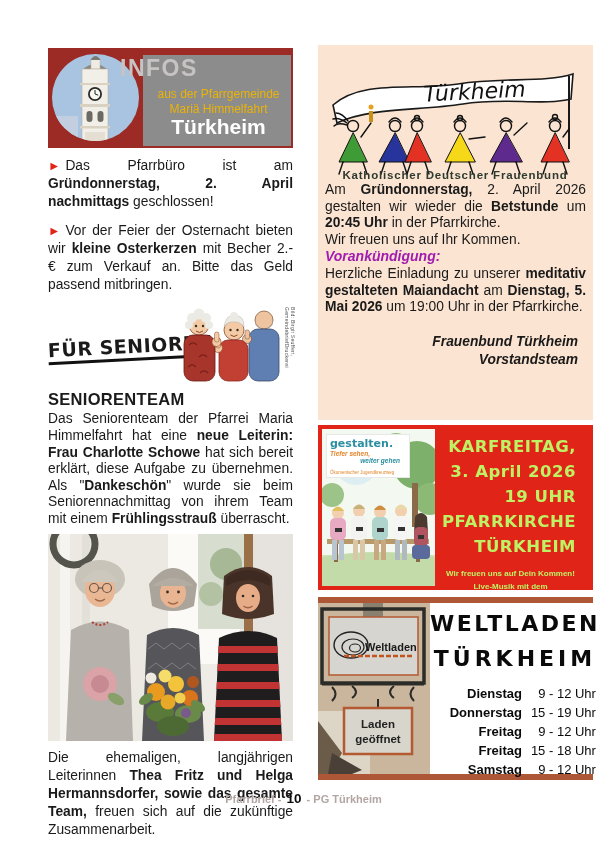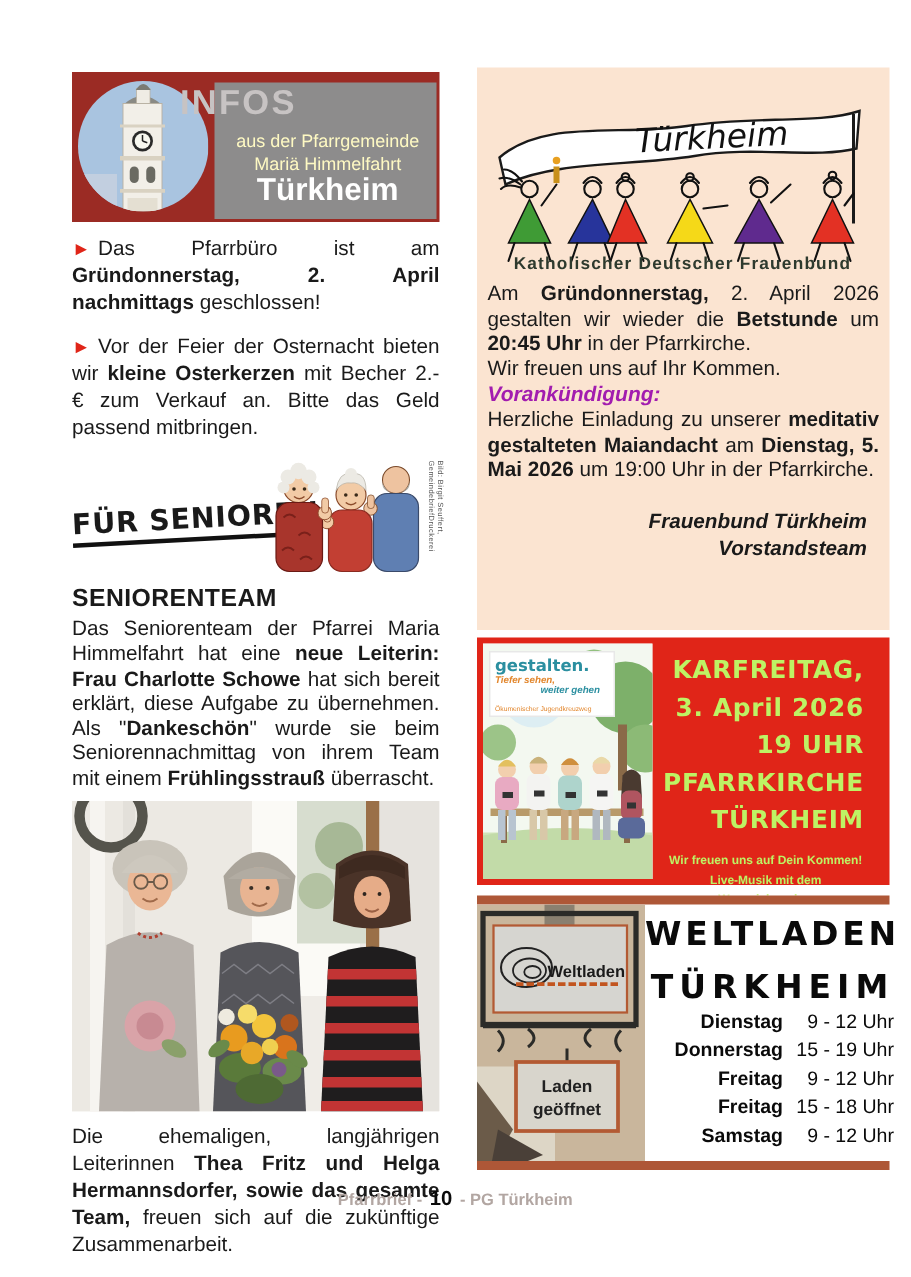--- a/index.html
+++ b/index.html
@@ -7,21 +7,21 @@
         font-family:"Liberation Sans",sans-serif;color:#1a1a1a;overflow:hidden;}
   .b{font-weight:bold;}
 
   
   .col-left{position:absolute;left:48px;top:48px;width:245px;}
 
   .infos-box{position:relative;height:100px;background:#9b2b24;}
   .infos-gray{position:absolute;left:95px;top:7px;right:2px;bottom:2px;background:#8d8c8c;}
   .infos-circle{position:absolute;left:4px;top:6px;width:87px;height:87px;border-radius:50%;overflow:hidden;}
   .infos-title{position:absolute;left:72px;top:7px;font-size:23px;font-weight:bold;color:#c7c3c3;letter-spacing:1.5px;}
-  .infos-sub{position:absolute;left:100px;right:4px;text-align:center;color:#fef9c3;}
+  .infos-sub{position:absolute;left:100px;right:4px;text-align:center;color:#eab308;}
   .sub1{top:39px;font-size:12px;}
   .sub2{top:54px;font-size:12px;}
   .infos-town{position:absolute;left:100px;right:4px;text-align:center;top:67px;font-size:21px;font-weight:bold;color:#fff;}
 
   .notice{font-size:13.8px;line-height:1.32;text-align:justify;margin:9px 0 10px;}
   .bullet{color:#e02518;margin-right:5px;font-size:12.5px;}
 
   .seniors-row{position:relative;height:82px;margin-top:11px;}
   .fs-logo{position:absolute;left:0;top:30px;transform:rotate(-3deg);font-size:19px;font-weight:bold;
            letter-spacing:0.5px;border-bottom:3.5px solid #111;padding-bottom:1px;
@@ -33,21 +33,21 @@
   .body-p{font-size:13.8px;line-height:1.2;text-align:justify;margin:0;}
   .photo{display:block;width:245px;height:207px;margin-top:7px;}
   .body-p2{margin-top:8px;font-size:13.8px;line-height:1.3;text-align:justify;}
 
   
   .col-right{position:absolute;left:318px;top:45px;width:275px;height:740px;}
 
   .peach-box{position:absolute;top:0;left:0;width:275px;height:375px;background:#fbe4d1;}
   .fb-svg{display:block;margin:4px auto 0;}
   .peach-text{padding:0 7px;font-size:13.8px;line-height:1.28;text-align:justify;}
-  .p-first{margin-top:6px;}
+  .p-first{}
   .vorank{color:#a21caf;font-weight:bold;font-style:italic;font-size:14px;text-align:left;}
   .sig{text-align:right;font-weight:bold;font-style:italic;margin-top:17px;line-height:1.35;padding-right:8px;font-size:13.8px;}
 
   .red-box{position:absolute;top:380px;left:0;width:275px;height:165px;background:#e02518;display:flex;}
   .dah-ill{position:relative;width:113px;height:157px;margin:4px 0 0 4px;background:#f7faf5;flex:0 0 auto;}
   .dah-label{position:absolute;left:5px;top:6px;width:76px;background:#fff;padding:2px 3px;box-shadow:0 0 0 1px #e8e8e8;}
   .dah-title{color:#2b8fa0;font-weight:bold;font-size:11px;font-family:"DejaVu Sans",sans-serif;}
   .dah-tag{font-style:italic;font-size:6.5px;font-weight:bold;}
   .t1{color:#e2862c;}
   .t2{color:#2b8fa0;text-align:right;padding-right:6px;}
@@ -55,21 +55,21 @@
   .kf-text{flex:1;color:#bef264;text-align:right;padding:9px 17px 0 0;}
   .kf-line{font-size:16.5px;font-weight:bold;line-height:25px;letter-spacing:0.5px;font-family:"DejaVu Sans",sans-serif;}
   .kf-notes{margin-top:9px;text-align:center;font-size:8px;font-weight:bold;line-height:1.6;padding-left:10px;}
 
   .welt-box{position:absolute;top:552px;left:0;width:275px;height:171px;background:#fff;
             border-top:6px solid #ae5737;border-bottom:6px solid #ae5737;display:flex;}
   .welt-photo{width:112px;height:171px;flex:0 0 auto;}
   .welt-right{flex:1;text-align:center;padding-top:8px;color:#0a0a0a;}
   .welt-title1{font-size:22px;font-weight:bold;letter-spacing:2.5px;font-family:"DejaVu Sans",sans-serif;}
   .welt-title2{font-size:22px;font-weight:bold;letter-spacing:4px;margin-top:10px;font-family:"DejaVu Sans",sans-serif;}
-  .hours{margin-top:0;}
+  .hours{margin-top:13px;}
   .hour-row{display:flex;justify-content:flex-end;font-size:13px;line-height:19px;padding-right:4px;}
   .hour-day{font-weight:bold;text-align:right;}
   .hour-time{width:74px;text-align:right;}
 
   .footer{position:absolute;left:0;right:0;top:791px;text-align:center;font-size:11px;color:#b2a6a2;font-weight:bold;}
   .footer .pg{color:#0a0a0a;font-size:13.5px;padding:0 2px;}
 </style>
 </head>
 <body>
 

